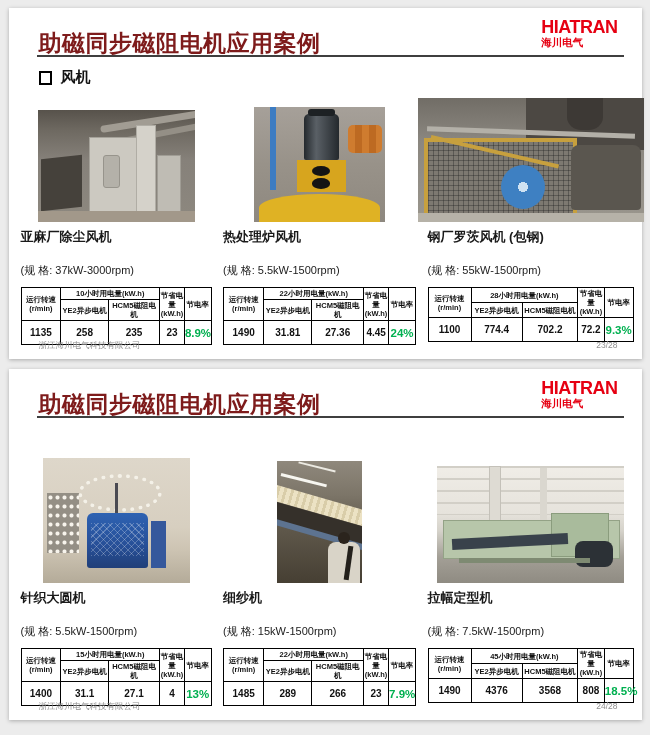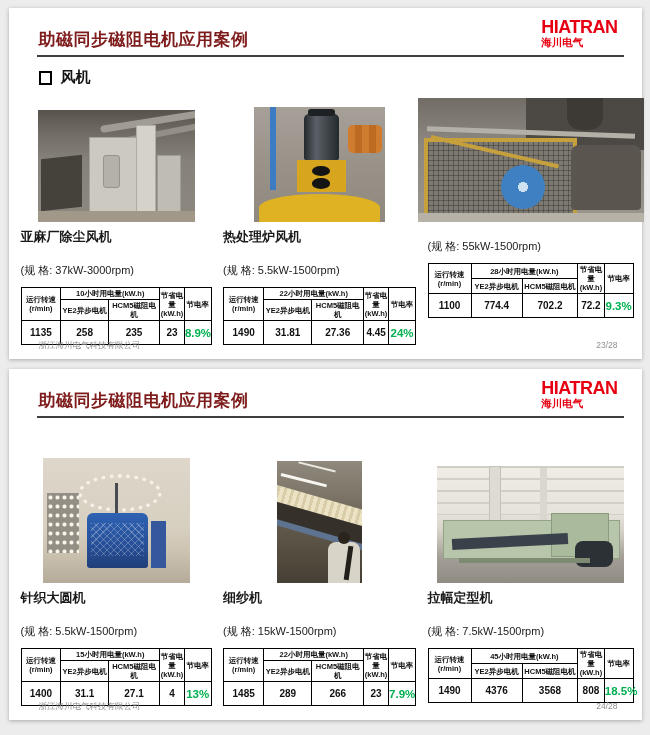--- a/index.html
+++ b/index.html
@@ -12,21 +12,21 @@
   .canvas{padding-top:8px;}
   .slide{
     position:relative;
     width:633px;height:351px;
     margin:0 auto 10px auto;
     background:#ffffff;
     box-shadow:0 1px 4px rgba(0,0,0,0.28);
   }
   .slide-title{
     position:absolute;top:20px;left:30px;
-    font-size:17px;font-weight:bold;color:#7e1b1b;
+    font-size:23px;font-weight:bold;color:#7e1b1b;
     letter-spacing:0.5px;
   }
   .head-rule{
     position:absolute;top:47px;left:28px;right:18px;
     border-top:2px solid #3f3f3f;height:0;
   }
   .logo{position:absolute;top:10px;right:24px;text-align:left;line-height:1;}
   .logo-main{font-size:18px;font-weight:900;color:#e60012;letter-spacing:-0.5px;}
   .logo-sub{font-size:10.5px;font-weight:bold;color:#e60012;margin-top:2px;font-family:Liberation Mono, monospace;}
   .section{position:absolute;top:60px;left:30px;display:flex;align-items:center;gap:9px;}
@@ -229,20 +229,21 @@
             <i class="c1"></i>
               <i class="c2"></i>
               <i class="c3"></i>
               <i class="c4"></i>
               <i class="c5"></i>
               <i class="c6"></i>
               <i class="c7"></i>
               <i class="c8"></i>
           </div>
         </div>
+        <div class="caption">钢厂罗茨风机 (包钢)</div>
         <div class="spec">(规 格: 55kW-1500rpm)</div>
         <table class="stats">
           <colgroup>
               <col class="cw1">
               <col class="cw2">
               <col class="cw3">
               <col class="cw4">
               <col class="cw5">
             </colgroup>
           <tbody>

